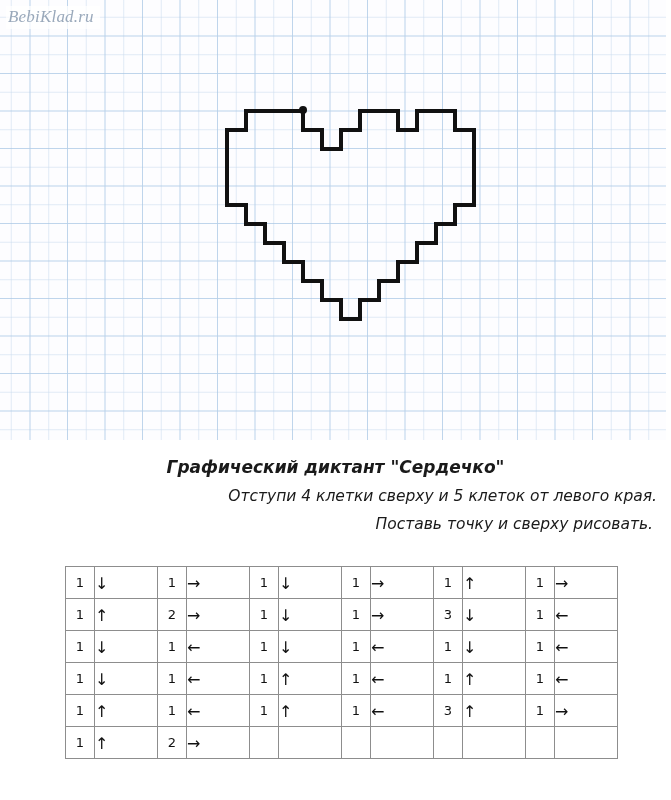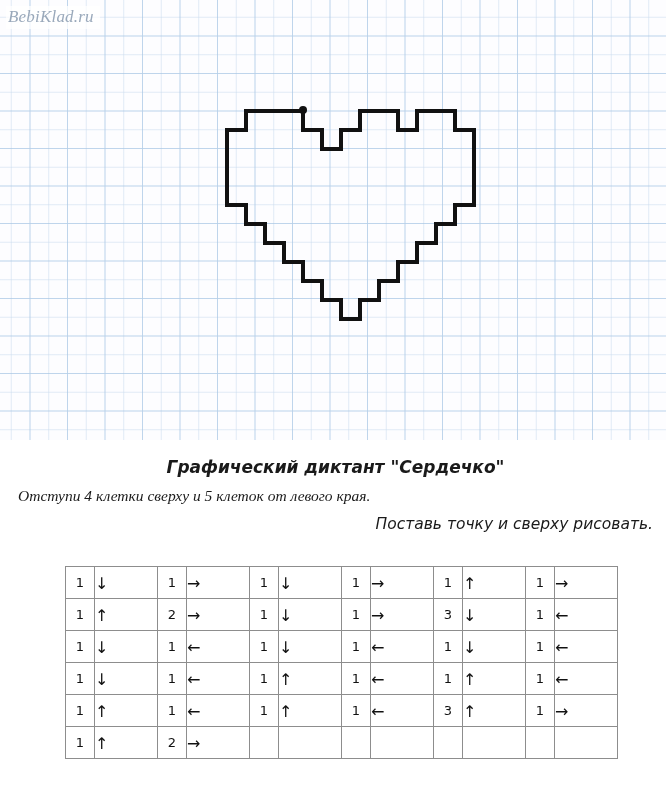--- a/index.html
+++ b/index.html
@@ -77,21 +77,21 @@
     color: #1a1a1a;
     margin: 12px 0 10px 0;
   }
   .instr {
     font-size: 15.5px;
     font-style: italic;
     color: #1a1a1a;
     margin: 0 0 8px 0;
     padding: 0 14px;
   }
-  .instr.line1 { text-align: left; padding-left: 18px; font-family: Liberation Serif, serif; }
+  .instr.line1 { text-align: right; padding-left: 18px; }
   .instr.line2 { text-align: right; padding-right: 18px; margin-top: 10px;}
 
   
   #steps-wrap {
     position: absolute;
     left: 65px;
     top: 566px;
     width: 540px;
   }
   table#steps {

